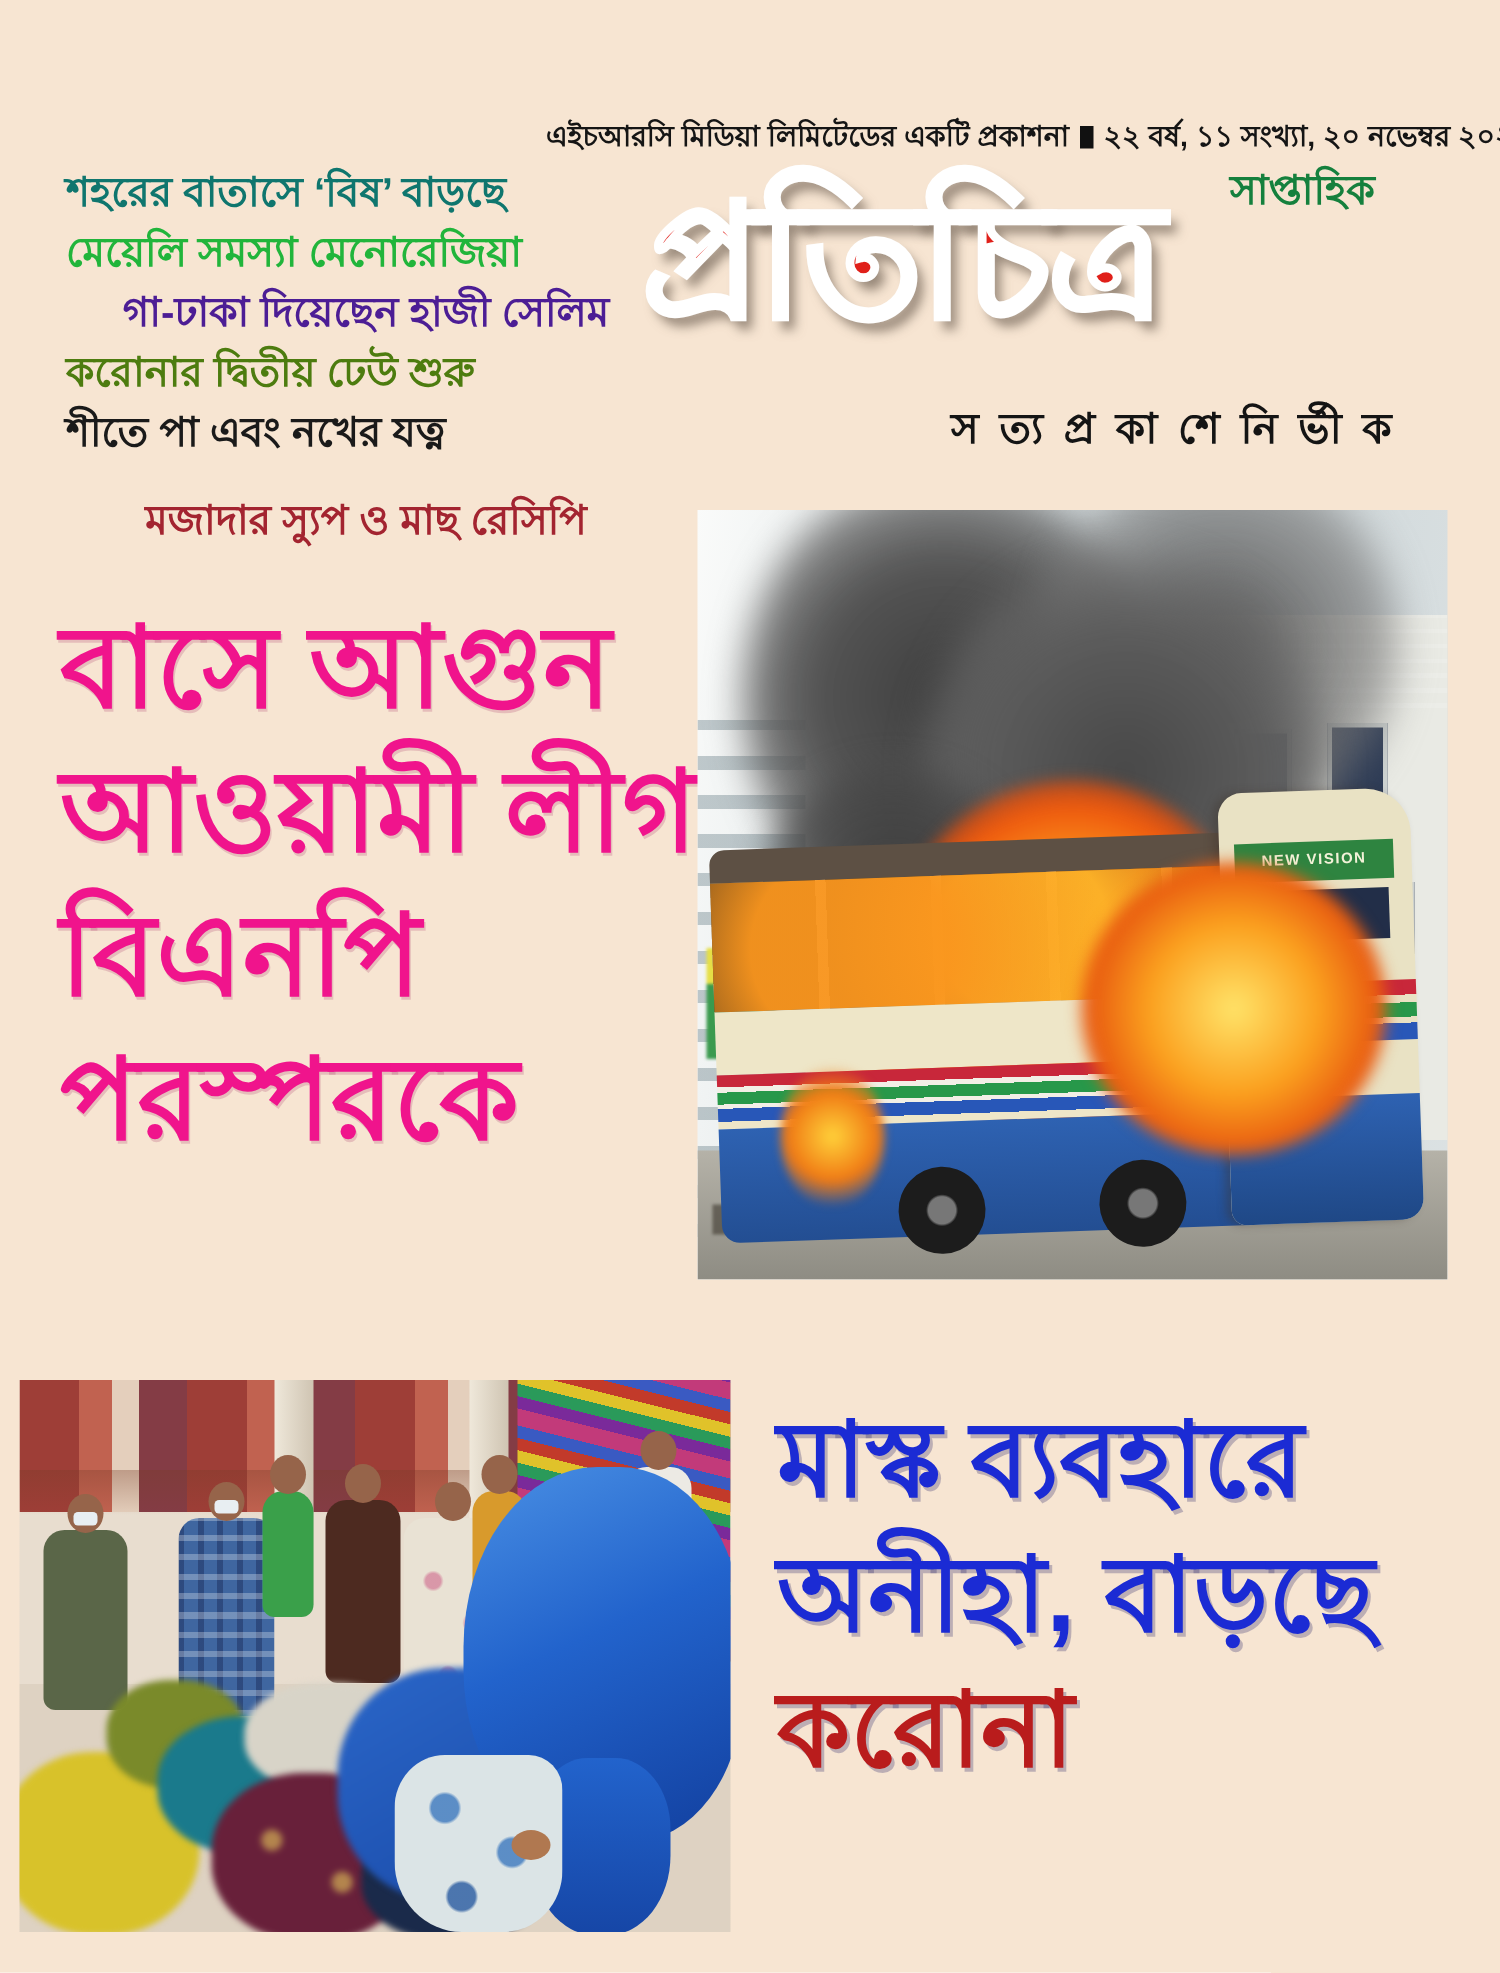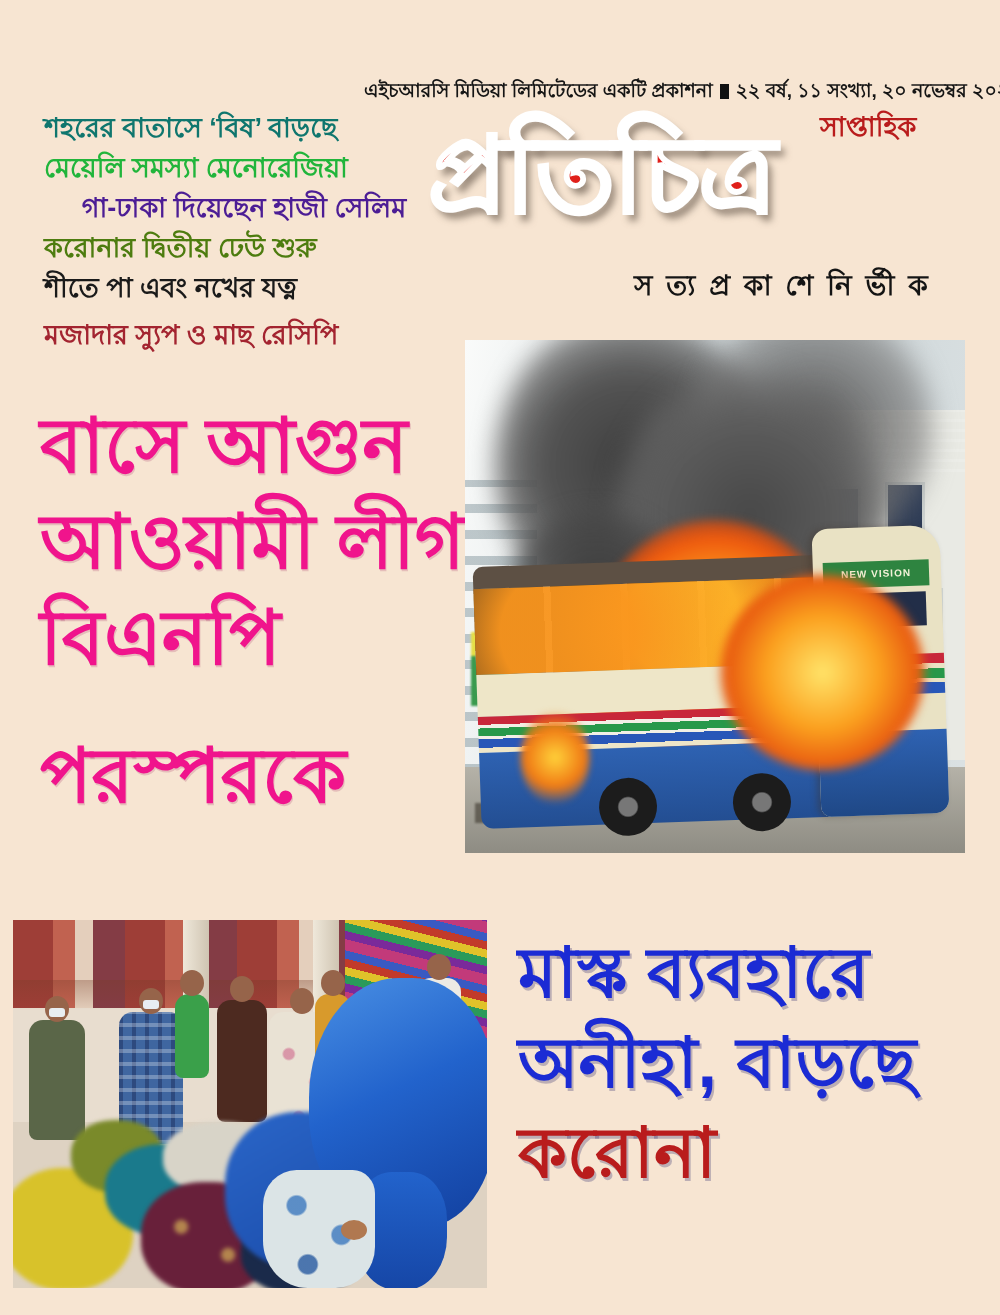--- a/index.html
+++ b/index.html
@@ -5,32 +5,32 @@
   * { box-sizing: border-box; }
   body { margin:0; background:#ffffff; font-family:"Liberation Sans","DejaVu Sans",sans-serif; }
   .page { position:relative; width:1000px; height:1315px; background:#F7E5D2; overflow:hidden; }
 
   
   .publisher-line { position:absolute; top:76px; right:36px; width:600px; text-align:right;
     font-size:19px; color:#151515; font-weight:bold; white-space:nowrap; }
   .sep-mark { display:inline-block; width:9px; height:15px; background:#111; margin:0 7px; vertical-align:-2px; }
 
   
-  .weekly-label { position:absolute; top:106px; left:820px; font-size:27px; font-weight:bold; color:#b91c1c; }
+  .weekly-label { position:absolute; top:106px; left:820px; font-size:27px; font-weight:bold; color:#15803d; }
   .logo { position:absolute; top:104px; left:428px; width:545px; font-size:106px; line-height:1.35;
     font-weight:bold; letter-spacing:-2px; white-space:nowrap;
     -webkit-text-stroke:2.5px #ffffff;
     text-shadow: 5px 7px 7px rgba(120,105,92,.75), 0 0 2px #ffffff; }
   .tagline { position:absolute; top:264px; left:634px; font-size:28px; font-weight:bold; color:#141414;
     word-spacing:6px; white-space:nowrap; }
 
   
   .left-headlines { position:absolute; top:112px; left:44px; width:400px; }
   .left-headlines .hl { font-size:27px; font-weight:bold; line-height:33px; margin-bottom:7px; white-space:nowrap; }
-  .left-headlines .hl.gap { margin-top:14px; }
+  .left-headlines .hl.gap { margin-top:26px;text-align:center; }
 
   
   .headline-pink { position:absolute; top:398px; left:40px; width:470px; }
   .headline-pink .line { font-size:76px; font-weight:bold; line-height:96px; white-space:nowrap;
     text-shadow:1px 2px 0 rgba(150,10,80,.18); }
 
   
   .headline-blue { position:absolute; top:928px; left:518px; width:470px; }
   .headline-blue .line { font-size:70px; font-weight:bold; line-height:90px; white-space:nowrap;
     text-shadow:2px 3px 0 rgba(10,10,90,.25); }
@@ -141,21 +141,21 @@
   </div>
 
   <div class="weekly-label">সাপ্তাহিক</div>
   <div class="logo" style="color: rgb(224, 32, 26);">প্রতিচিত্র</div>
   <div class="tagline">স ত্য প্র কা শে নি র্ভী ক</div>
 
   <div class="headline-pink">
     <div class="line" style="color: rgb(240, 20, 140);">বাসে আগুন</div>
     <div class="line" style="color: rgb(240, 20, 140);">আওয়ামী লীগ</div>
     <div class="line" style="color: rgb(240, 20, 140);">বিএনপি</div>
-    <div class="line" style="color: rgb(240, 20, 140); margin-top: 42px;">পরস্পরকে</div>
+    <div class="line" style="color: rgb(240, 20, 140);">পরস্পরকে</div>
   </div>
 
   <div class="bus-photo">
     <div class="abs bp-left-building"></div>
     <div class="abs bp-left-sign"></div>
     <div class="abs bp-right-building"></div>
     <div class="abs bp-brick"></div>
     <div class="abs bp-window" style="right:160px; top:150px; width:38px; height:50px;"></div>
     <div class="abs bp-window" style="right:104px; top:146px; width:38px; height:52px;"></div>
     <div class="abs bp-window" style="right:40px; top:142px; width:40px; height:54px;"></div>

